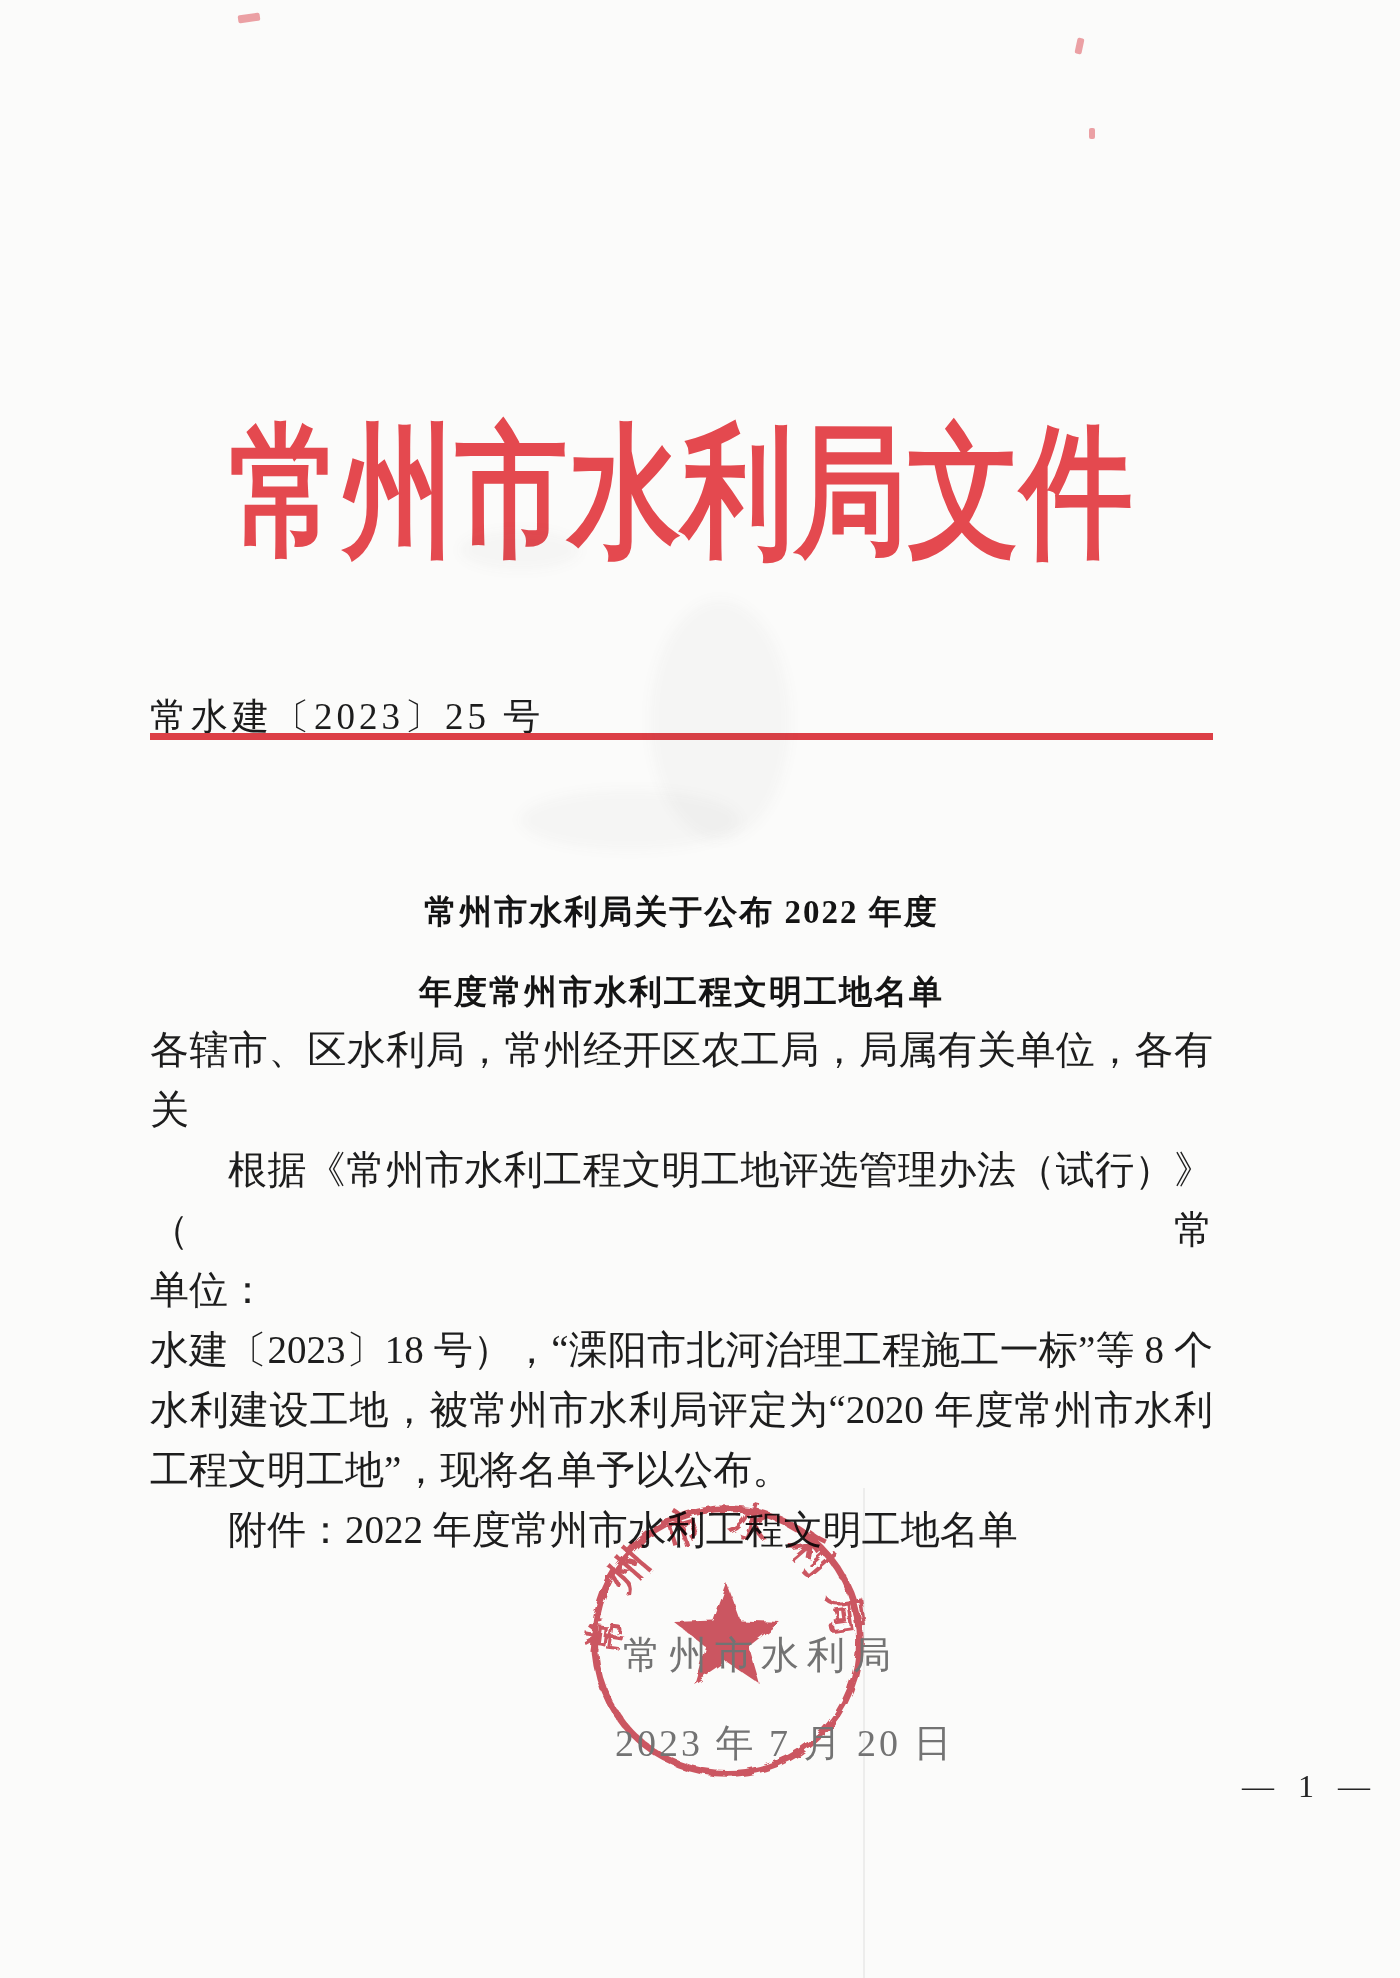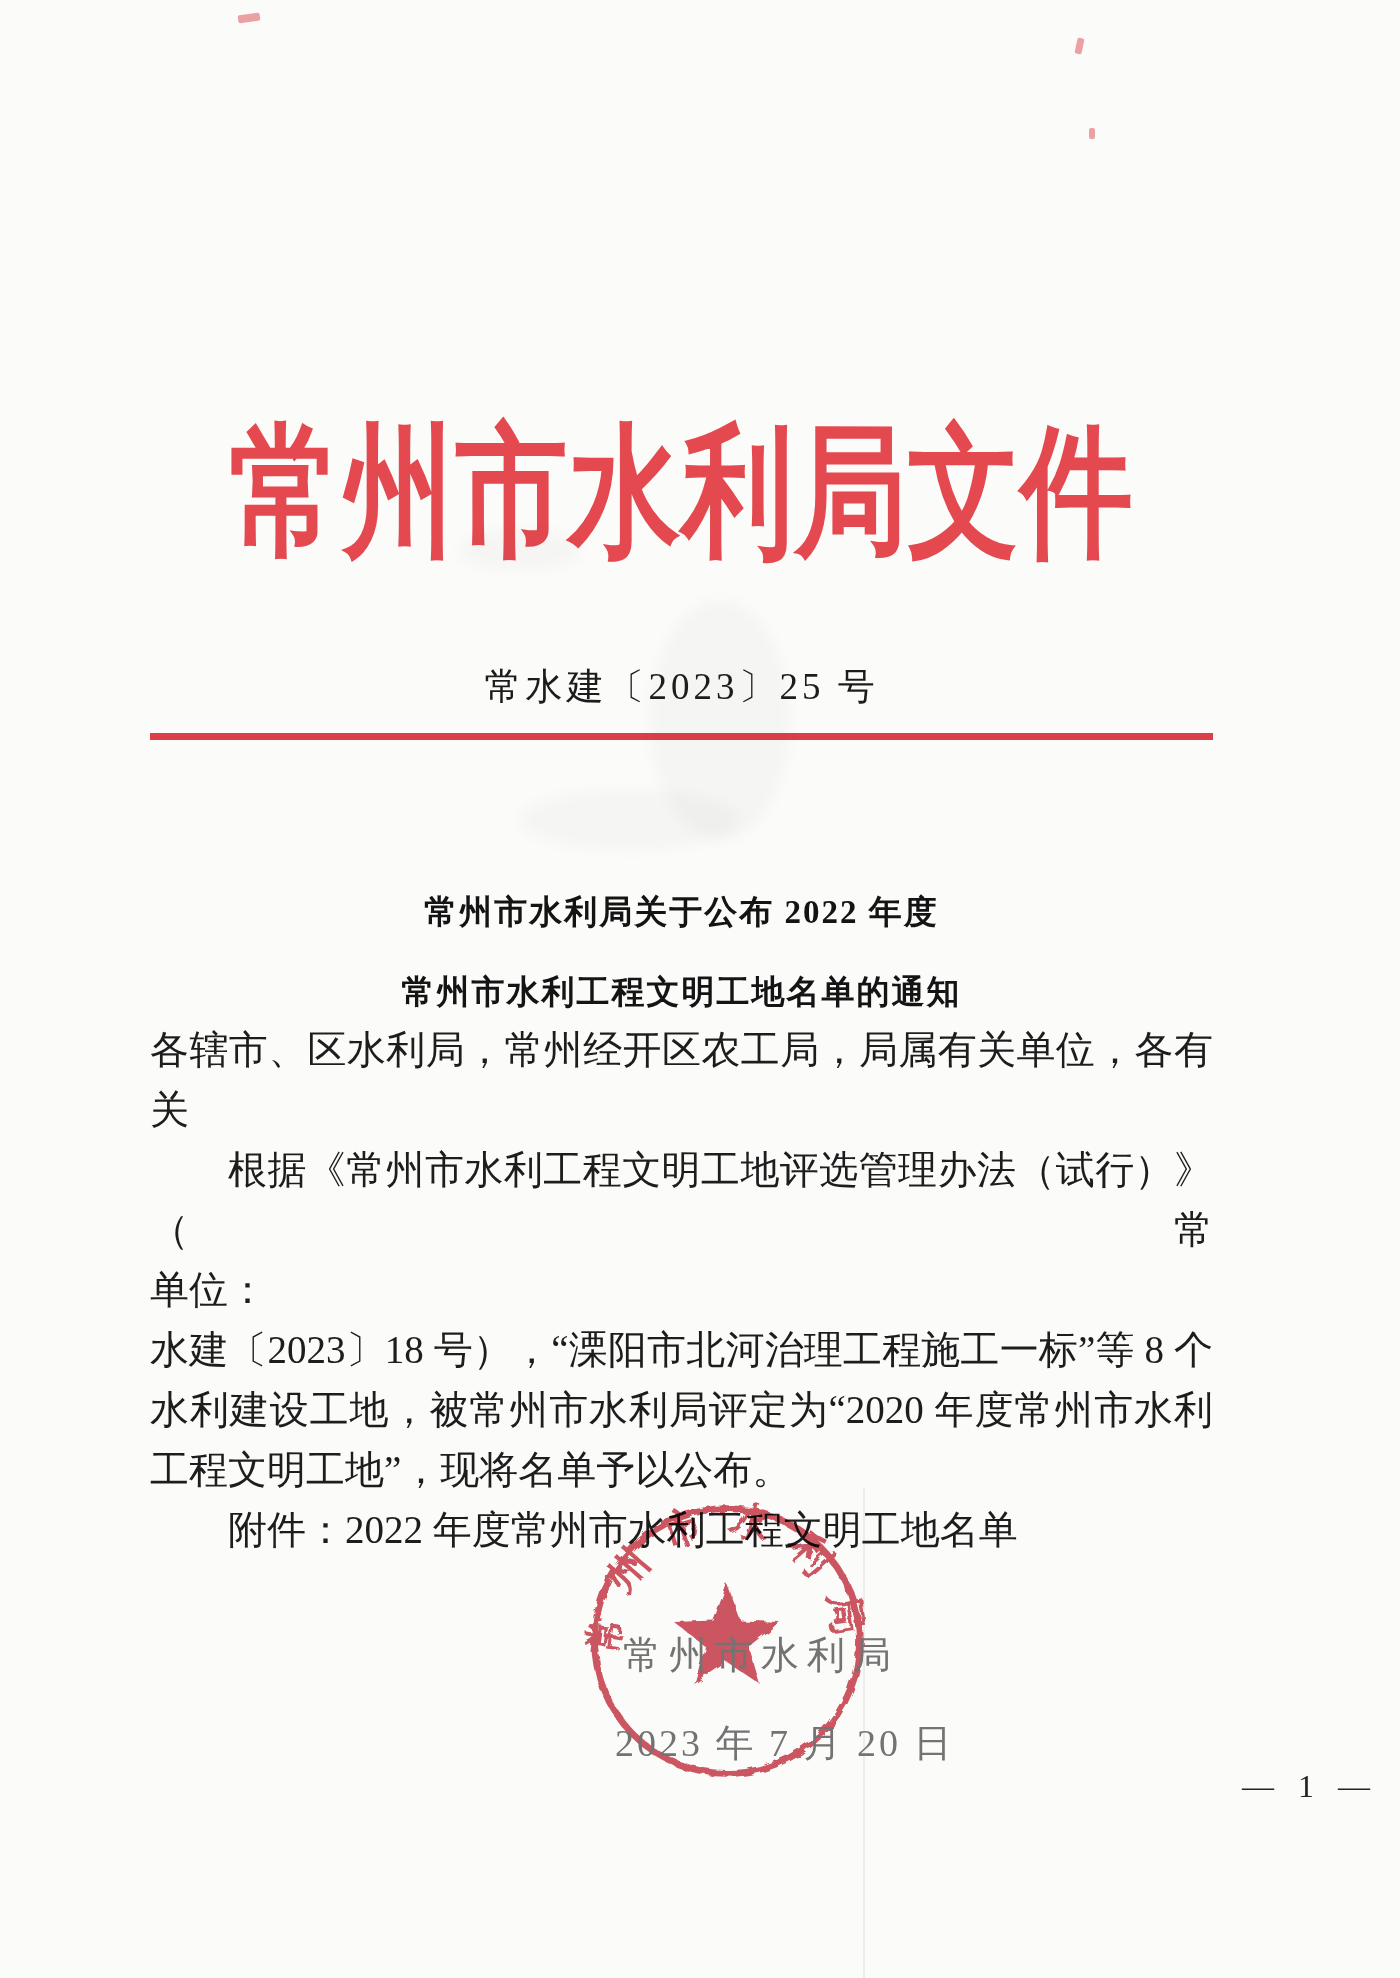--- a/index.html
+++ b/index.html
@@ -27,22 +27,22 @@
     font-size: 112px; font-weight: bold;
     color: var(--masthead-red, #e4494f);
     white-space: nowrap;
     letter-spacing: 1px;
     transform: scaleY(1.28);
     transform-origin: top center;
   }
 
   .doc-number {
     position: absolute;
-    top: 662px; left: 0; width: 100%;
-    text-align: center;
+    top: 692px; left: 0; width: 100%;
+    text-align: left;
     font-size: 37px;
     letter-spacing: 4px;
   }
 
   .red-rule {
     position: absolute;
     top: 733px; left: 0;
     width: 1063px; height: 7px;
     background: var(--rule-red, #dc3f46);
   }
@@ -126,21 +126,21 @@
   <div class="content">
 
     <div class="masthead">常州市水利局文件</div>
 
     <div class="doc-number">常水建〔2023〕25 号</div>
 
     <div class="red-rule"></div>
 
     <div class="doc-title">
       <div>常州市水利局关于公布 2022 年度</div>
-      <div>常州市水利工程文明工地名单的通知</div>
+      <div>年度常州市水利工程文明工地名单</div>
     </div>
 
     <div class="body-text">
       <div class="body-line just">各辖市、区水利局，常州经开区农工局，局属有关单位，各有关</div>
       <div class="body-line just indent">根据《常州市水利工程文明工地评选管理办法（试行）》（常</div>
       <div class="body-line">单位：</div>
       <div class="body-line just">水建〔2023〕18 号），“溧阳市北河治理工程施工一标”等 8 个</div>
       <div class="body-line just">水利建设工地，被常州市水利局评定为“2020 年度常州市水利</div>
       <div class="body-line">工程文明工地”，现将名单予以公布。</div>
       <div class="body-line indent">附件：2022 年度常州市水利工程文明工地名单</div>

